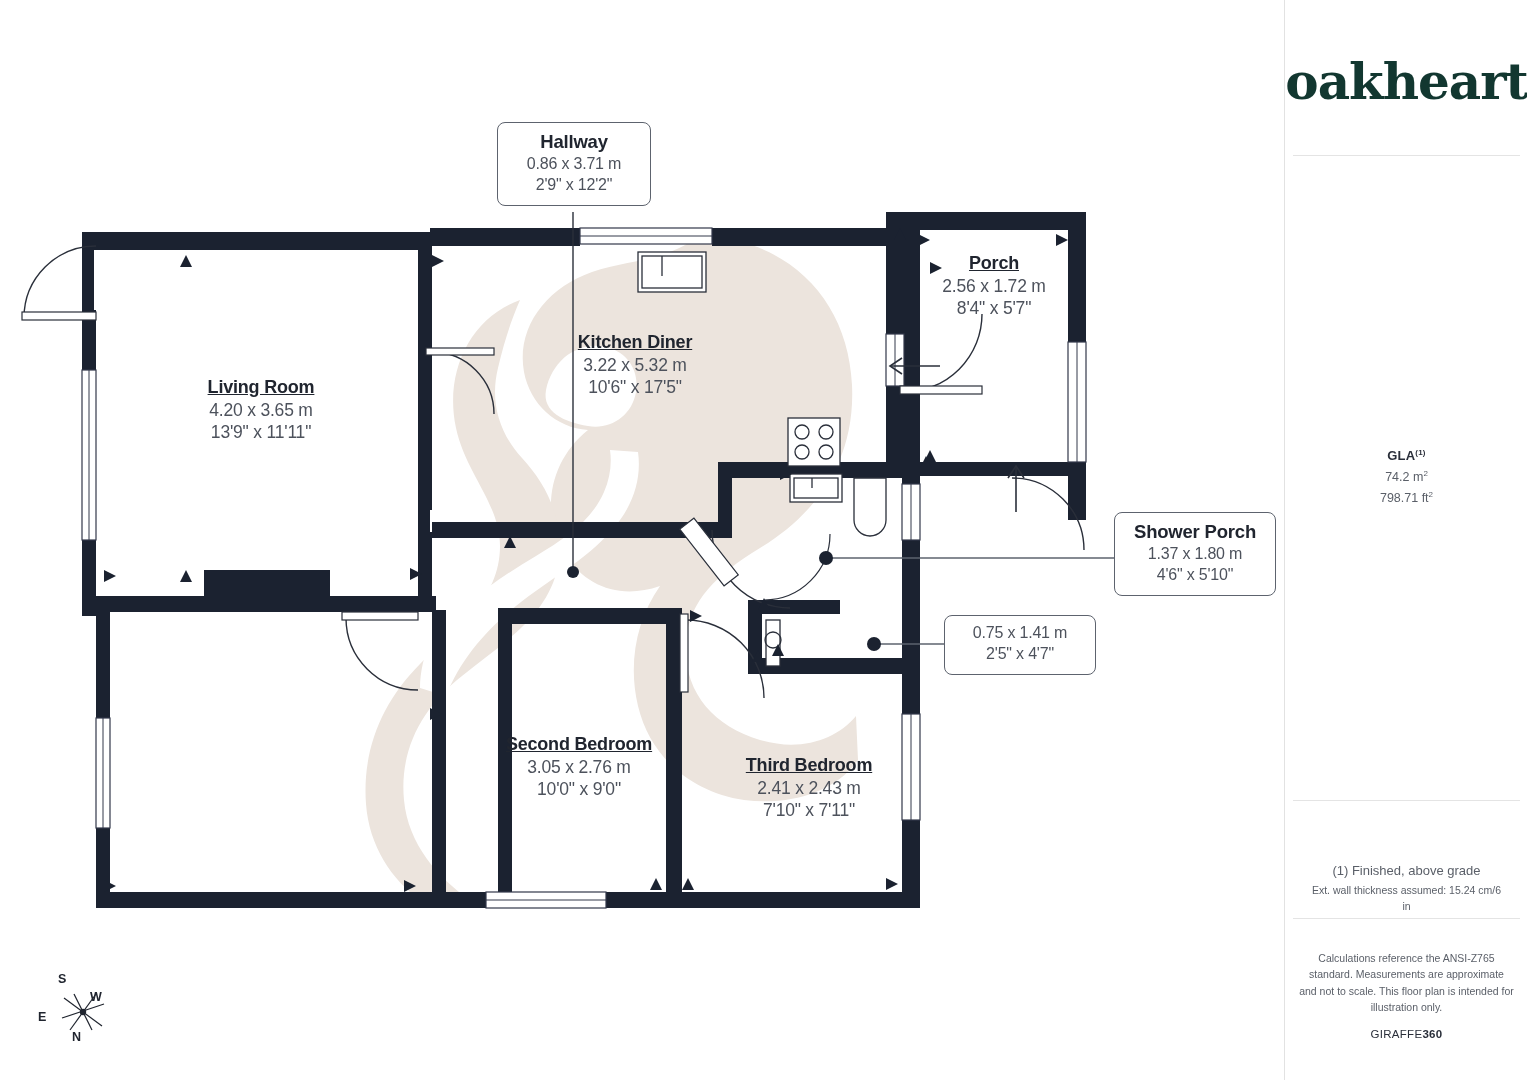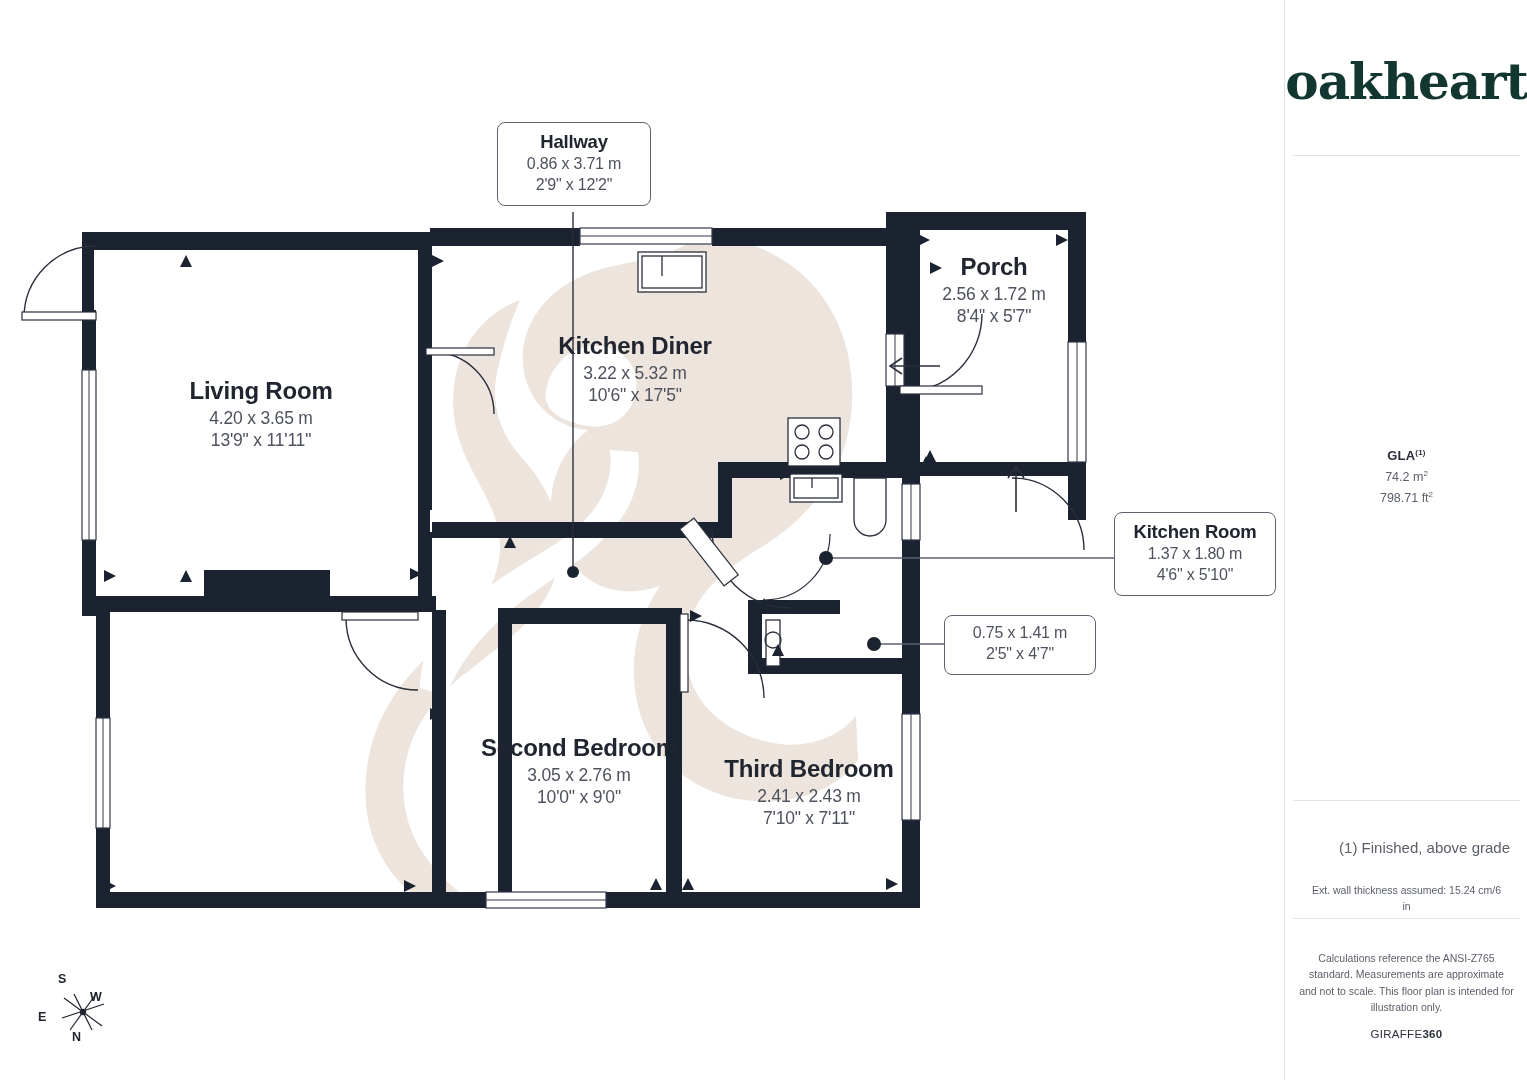--- a/index.html
+++ b/index.html
@@ -12,34 +12,34 @@
   .sb-cell{position:absolute;left:0;width:243px;box-sizing:border-box;text-align:center;margin-top:16px;}
   .sb-divider{position:absolute;left:8px;width:227px;height:1px;background:#e4e4e4;}
   #logo{position:absolute;left:0;top:52px;width:243px;text-align:center;
         font-family:"DejaVu Serif",serif;font-weight:700;font-size:50px;letter-spacing:-1px;
         color:#123730;}
   #gla-block{top:432px;}
   #gla-title{font-size:13px;font-weight:700;color:#2a2f3a;letter-spacing:.2px;}
   #gla-title sup{font-size:8px;font-weight:700;}
   .gla-val{font-size:12.5px;color:#5a5f68;margin-top:6px;}
   .gla-val sup{font-size:8px;}
-  #note1{top:821px;font-size:15px;color:#5a5f68;line-height:1.5;padding:0 18px;text-align:right;}
+  #note1{top:845px;font-size:13px;color:#5a5f68;line-height:1.5;padding:0 18px;}
   #note2{top:866px;font-size:10.5px;color:#5a5f68;line-height:1.55;padding:0 26px;}
   #note3{top:934px;font-size:10.5px;color:#5a5f68;line-height:1.55;padding:0 14px;}
   #brand{position:absolute;left:0;top:1028px;width:243px;text-align:center;
          font-size:11.5px;color:#2a2f3a;letter-spacing:.3px;}
   #brand b{font-weight:700;}
 
   
   #plan{position:absolute;left:0;top:0;width:1284px;height:1080px;}
   svg#planSvg{position:absolute;left:0;top:0;}
 
   
   .rlabel{position:absolute;text-align:center;white-space:nowrap;}
-  .rlabel .nm{font-size:24px;font-weight:700;color:#20252f;letter-spacing:-.2px;line-height:1.28;}
+  .rlabel .nm{font-size:18px;font-weight:700;color:#20252f;letter-spacing:-.2px;line-height:1.28;text-decoration:underline;}
   .rlabel .dm{font-size:17.5px;color:#4d525c;line-height:1.28;letter-spacing:-.2px;}
 
   .callout{position:absolute;border:1px solid #5d636e;border-radius:8px;background:#fff;
            text-align:center;white-space:nowrap;padding:7px 14px 9px;box-sizing:border-box;}
   .callout .nm{font-size:18.5px;font-weight:700;color:#20252f;line-height:1.3;letter-spacing:-.2px;}
   .callout .dm{font-size:16px;color:#4d525c;line-height:1.3;letter-spacing:-.2px;}
 
   
   #compass{position:absolute;left:28px;top:968px;width:110px;height:90px;}
   #compass .cl{position:absolute;font-size:12.5px;font-weight:700;color:#20252f;}
@@ -319,21 +319,21 @@
       <div class="dm">7'10" x 7'11"</div>
     </div>
 
     <div class="callout" style="left:497px;top:122px;width:154px;">
       <div class="nm">Hallway</div>
       <div class="dm">0.86 x 3.71 m</div>
       <div class="dm">2'9" x 12'2"</div>
     </div>
 
     <div class="callout" style="left:1114px;top:512px;width:162px;">
-      <div class="nm">Kitchen Room</div>
+      <div class="nm">Shower Porch</div>
       <div class="dm">1.37 x 1.80 m</div>
       <div class="dm">4'6" x 5'10"</div>
     </div>
 
     <div class="callout" style="left:944px;top:615px;width:152px;">
       <div class="dm">0.75 x 1.41 m</div>
       <div class="dm">2'5" x 4'7"</div>
     </div>
 
     <div id="compass">

